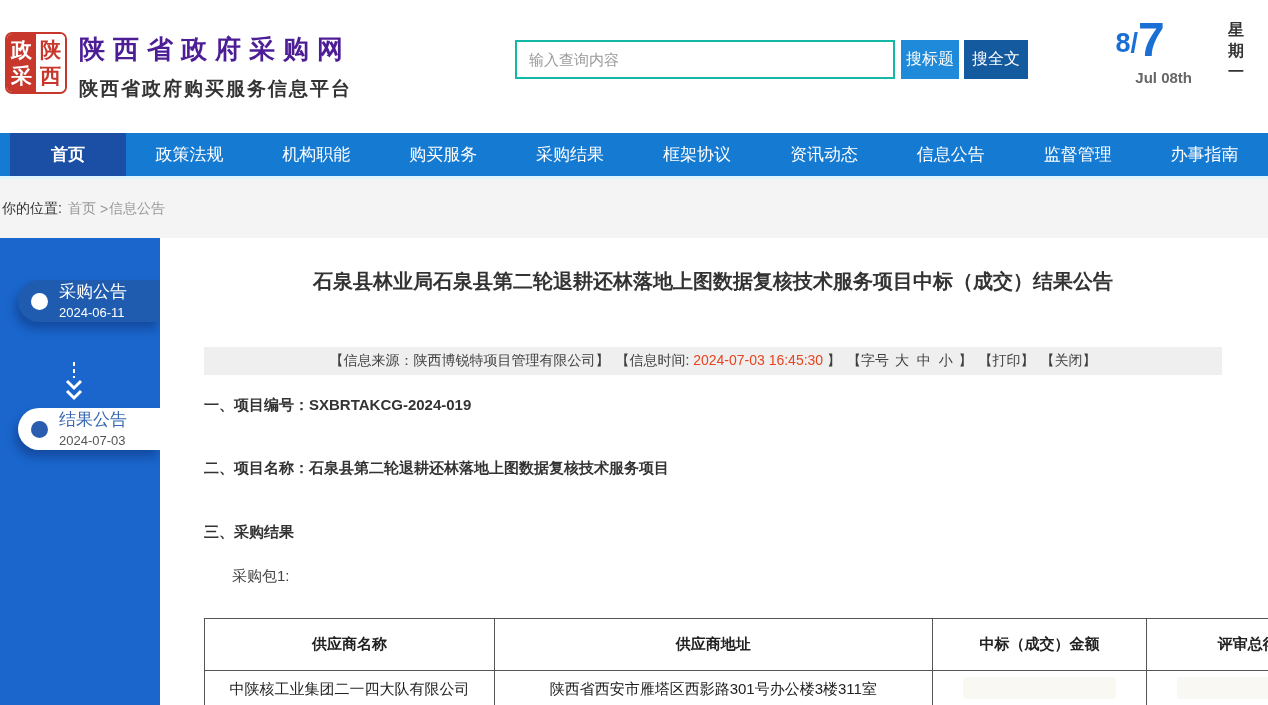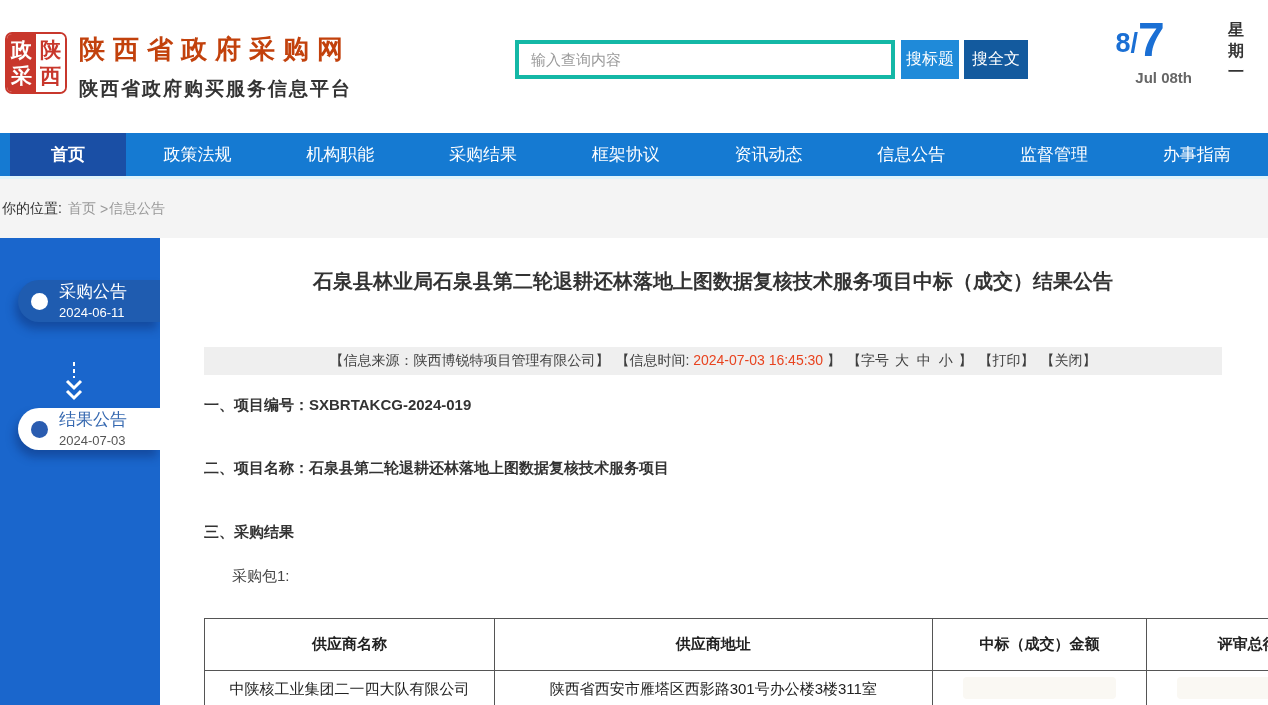--- a/index.html
+++ b/index.html
@@ -9,25 +9,25 @@
 
   
   .header { position:absolute; top:0; left:0; width:1268px; height:133px; background:#fff; }
   .logo { position:absolute; left:5px; top:32px; width:62px; height:62px; border:2px solid #c8372c;
           border-radius:7px; display:grid; grid-template-columns:1fr 1fr; overflow:hidden; background:#fff; }
   .logo-half { display:flex; flex-direction:column; align-items:center; justify-content:center;
                font-weight:bold; font-size:21px; line-height:1.25; }
   .logo-left  { background:#c8372c; color:#fff; }
   .logo-right { background:#fff; color:#c8372c; }
   .brand-text { position:absolute; left:79px; top:32px; }
-  .brand-title { font-size:26px; font-weight:bold; color:#c2410c; letter-spacing:8px; white-space:nowrap; }
+  .brand-title { font-size:26px; font-weight:bold; color:#4c1d95; letter-spacing:8px; white-space:nowrap; }
   .brand-subtitle { font-size:19px; font-weight:bold; color:#333; letter-spacing:2px; margin-top:9px; white-space:nowrap; }
 
   .search-wrap { position:absolute; left:515px; top:40px; display:flex; align-items:center; }
-  .search-input { width:380px; height:39px; border:4px solid #14b8a6; padding:0 12px; font-size:15px; color:#333; outline:none; }
+  .search-input { width:380px; height:39px; border:2px solid #14b8a6; padding:0 12px; font-size:15px; color:#333; outline:none; }
   .search-input::placeholder { color:#9a9a9a; }
   .btn { height:39px; border:none; color:#fff; font-size:16px; cursor:pointer; font-family:inherit; }
   .btn-title { width:58px; background:#1f8ad9; margin-left:6px; }
   .btn-full  { width:64px; background:#135a9e; margin-left:5px; }
 
   .datebox { position:absolute; left:1088px; top:18px; width:104px; }
   .date-nums { display:flex; align-items:flex-end; justify-content:center; color:#1a6fd4; font-weight:bold; }
   .date-month { font-size:27px; line-height:1; padding-bottom:5px; }
   .date-sep   { font-size:27px; line-height:1; padding-bottom:5px; }
   .date-day   { font-size:48px; line-height:0.92; }
@@ -129,20 +129,21 @@
       <span>星</span>
       <span>期</span>
       <span>一</span>
     </div>
   </div>
 
   <div class="nav">
     <div class="nav-item active">首页</div>
     <div class="nav-item">政策法规</div>
     <div class="nav-item">机构职能</div>
+    <div class="nav-item">购买服务</div>
     <div class="nav-item">采购结果</div>
     <div class="nav-item">框架协议</div>
     <div class="nav-item">资讯动态</div>
     <div class="nav-item">信息公告</div>
     <div class="nav-item">监督管理</div>
     <div class="nav-item">办事指南</div>
   </div>
   <div class="nav-strip"></div>
 
   <div class="breadcrumb">

